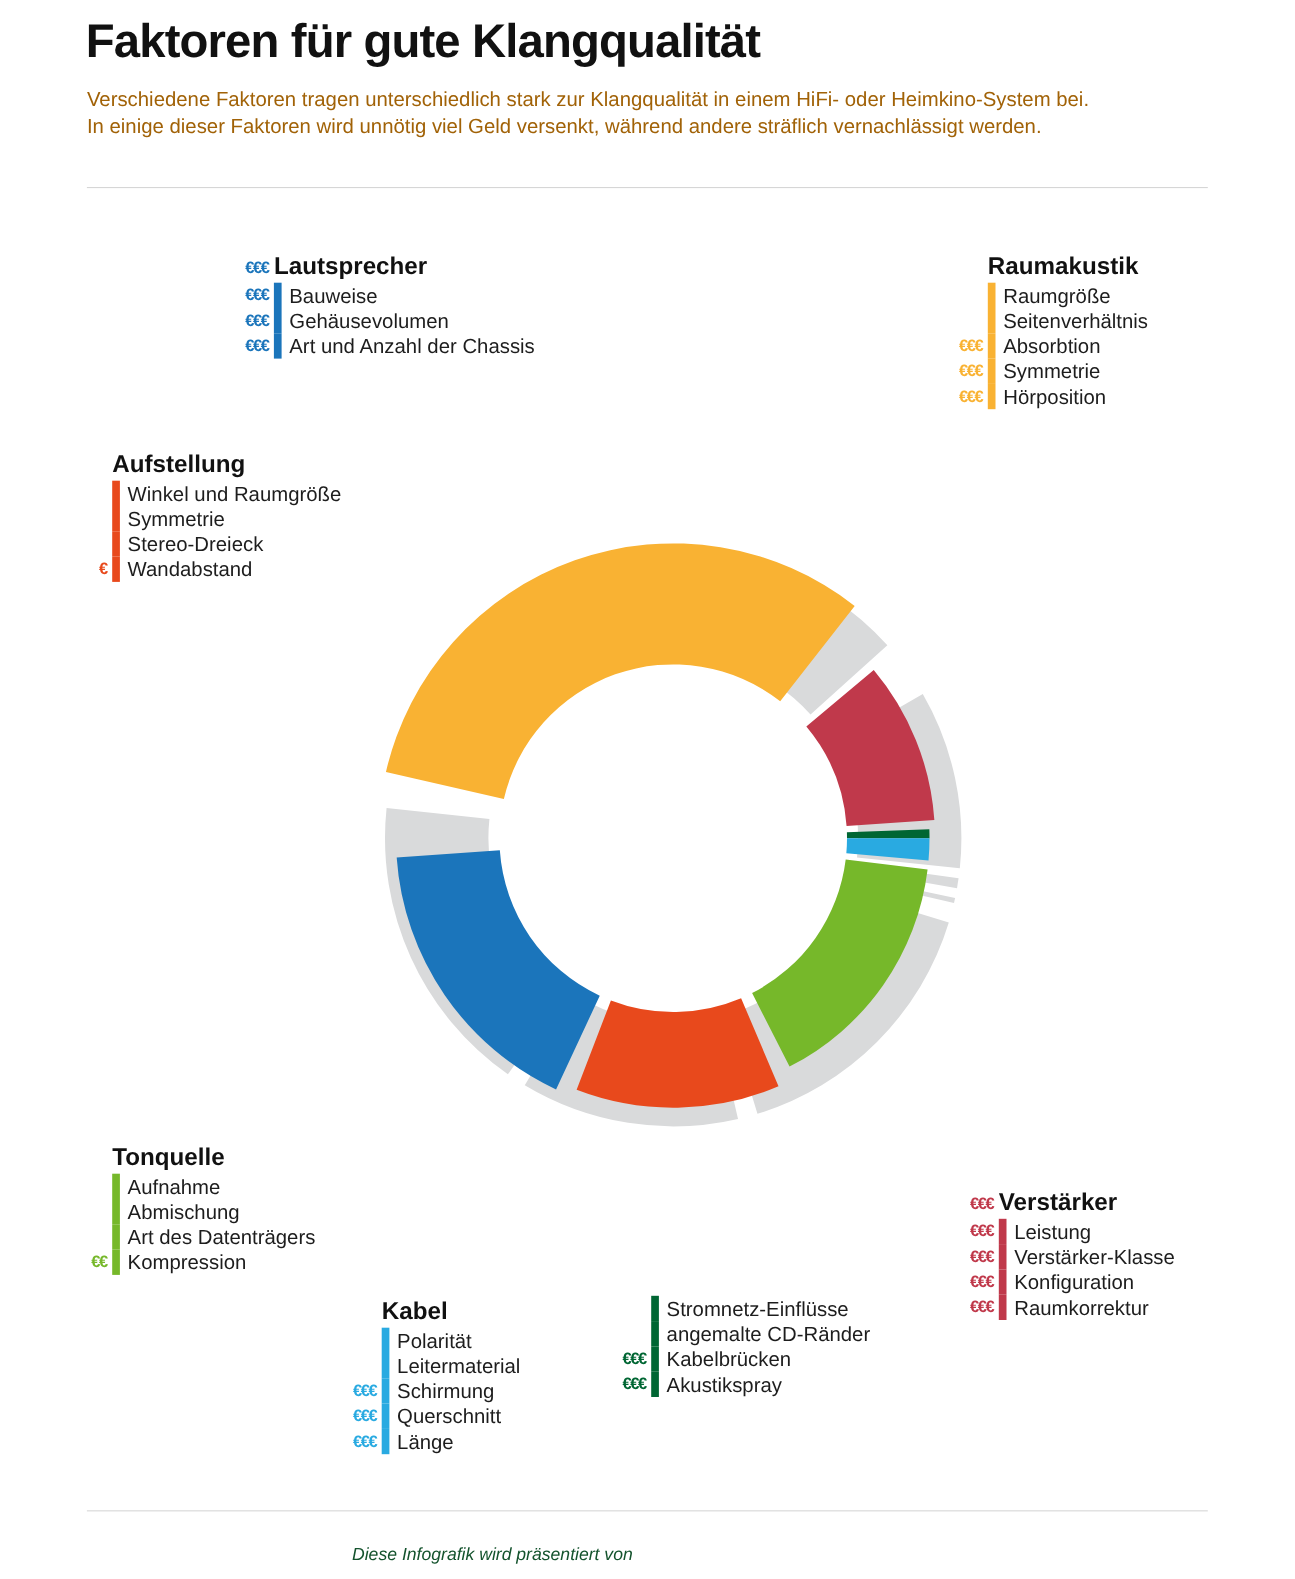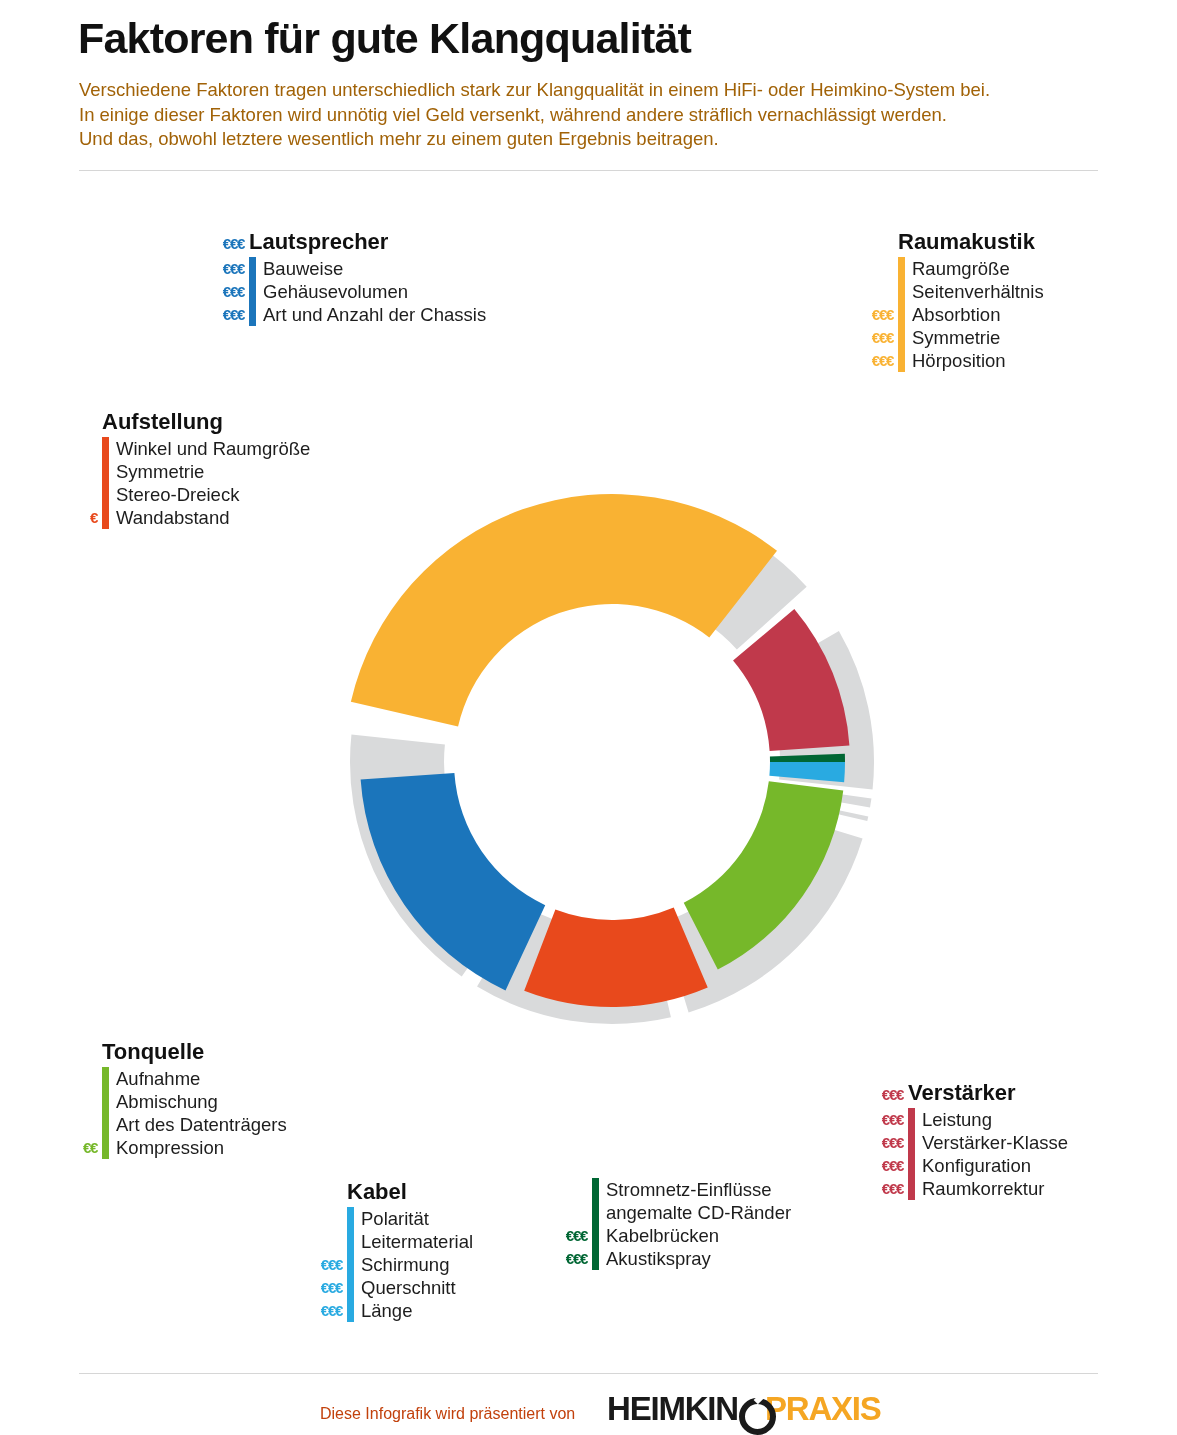--- a/index.html
+++ b/index.html
@@ -55,21 +55,21 @@
   .lg-label {
     font-size: 18.5px; color: #1d1d1d; padding-left: 7px; line-height: 23px;
   }
   
   .lg-head { display: flex; align-items: flex-end; }
   .lg-head .lg-euro { line-height: 27px; }
 
   
   .footer-text {
     position: absolute; left: 320px; top: 1405px;
-    font-size: 16px; color: #c2410c; white-space: nowrap;
+    font-size: 16px; color: #14532d; white-space: nowrap; font-style: italic;
   }
   .logo {
     position: absolute; left: 607px; top: 1391px;
     font-size: 33px; font-weight: bold; letter-spacing: -1.2px;
     white-space: nowrap; line-height: 36px;
   }
   .logo .l-blk { color: #1a1a1a; }
   .logo .l-org { color: #f5a623; }
   .logo .l-ring {
     display: inline-block; position: relative;
@@ -89,21 +89,20 @@
 </head>
 <body>
 
 <div id="page">
 
   <div class="title">Faktoren für gute Klangqualität</div>
 
   <div class="intro">
     <div>Verschiedene Faktoren tragen unterschiedlich stark zur Klangqualität in einem HiFi- oder Heimkino-System bei.</div>
     <div>In einige dieser Faktoren wird unnötig viel Geld versenkt, während andere sträflich vernachlässigt werden.</div>
-    <div>Und das, obwohl letztere wesentlich mehr zu einem guten Ergebnis beitragen.</div>
   </div>
 
   <div class="rule-top"></div>
 
   <svg id="donut" width="1177" height="1435" viewBox="0 0 1177 1435">
     <g id="shadow-layer">
         <path d="M 370.82772839546067 659.6284443358102 A 262 262 0 0 1 806.7039442750773 586.6877811339791
           L 736.8483306802023 649.5860581317118 A 168 168 0 0 0 457.35518461999004 696.3571704138019 Z" fill="#d9dadb"></path>
         <path d="M 838.898655791523 631 A 262 262 0 0 1 872.5647365864876 789.3864573761252
           L 779.0796784218699 779.5607818289658 A 168 168 0 0 0 757.4922678357857 678 Z" fill="#d9dadb"></path>
@@ -337,17 +336,14 @@
           <span class="lg-bar" style="background: rgb(0, 102, 51);"></span>
           <span class="lg-label">Akustikspray</span>
         </div>
       </div>
     </div>
 
   <div class="rule-bottom"></div>
 
   <div class="footer-text">Diese Infografik wird präsentiert von</div>
 
-  <div class="logo">
-    <span class="l-blk">HEIMKIN</span><span class="l-ring"></span><span class="l-org">PRAXIS</span>
-  </div>
 
 </div>
 
 </body></html>

